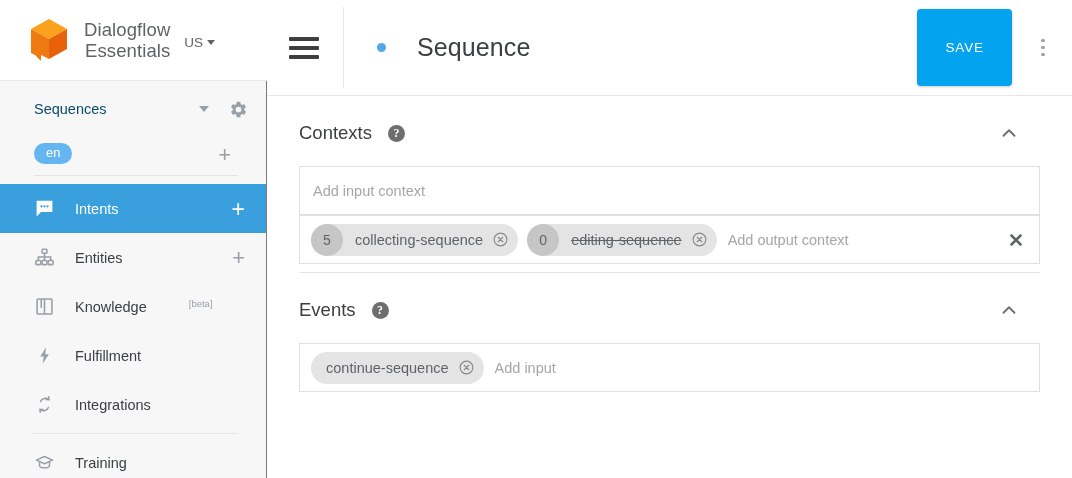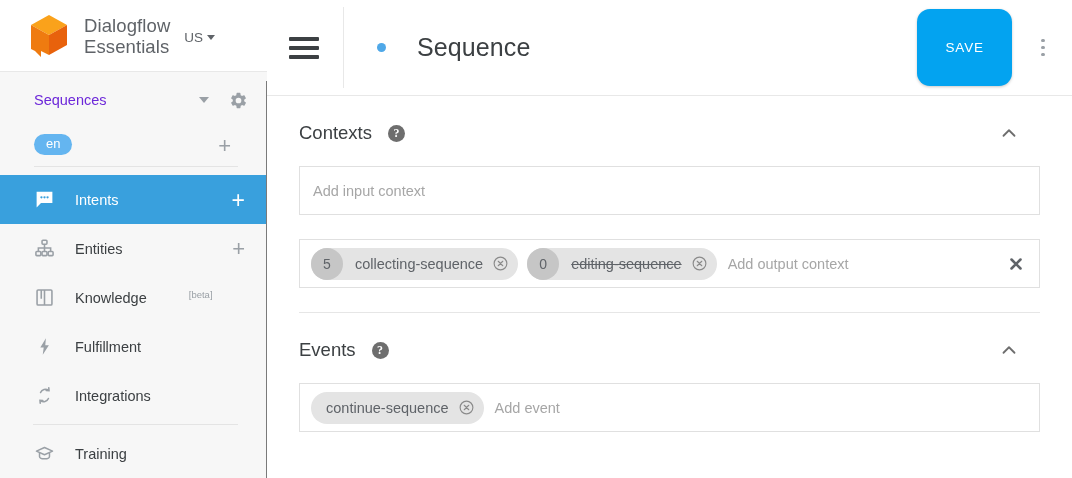--- a/index.html
+++ b/index.html
@@ -12,26 +12,27 @@
   .app { position: relative; width: 1072px; height: 478px; display: flex; }
 
   
   .sidebar {
     width: 267px; height: 478px;
     background: #f7f7f7;
     position: relative;
     flex: none;
   }
   .brand {
-    height: 72px;
+    height: 81px;
     background: #fff;
     display: flex;
     align-items: center;
     padding-left: 27px;
     border-bottom: 1px solid #e8e8e8;
+    text-align: right;
   }
   .logo-cube { width: 44px; height: 46px; flex: none; position: relative; }
   .brand-text {
     margin-left: 13px;
     font-size: 18.5px;
     line-height: 21px;
     color: #5f6368;
     letter-spacing: .1px;
   }
   .brand-region {
@@ -47,21 +48,21 @@
     border-top: 5.5px solid #5f6368;
   }
 
   .agent-row {
     height: 38px;
     display: flex; align-items: center;
     padding: 0 19px 0 34px;
     margin-top: 9px;
   }
   .agent-name {
-    font-size: 14.5px; color: #6d28d9; flex: 1;
+    font-size: 14.5px; color: #0c4a6e; flex: 1;
   }
   .caret-grey {
     width: 0; height: 0;
     border-left: 5px solid transparent;
     border-right: 5px solid transparent;
     border-top: 6px solid #9aa0a6;
     margin-right: 20px;
     cursor: pointer;
   }
   .gear-icon { width: 19px; height: 19px; cursor: pointer; }
@@ -160,21 +161,21 @@
     font-size: 25px; color: #3c4043; font-weight: 400;
     letter-spacing: .1px;
   }
   .topbar-spacer { flex: 1; }
   .save-btn {
     background: #03a3f0; color: #fff;
     border: none;
     font-size: 13.5px;
     letter-spacing: .9px;
     padding: 31px 28px;
-    border-radius: 13px;
+    border-radius: 4px;
     box-shadow: 0 1px 3px rgba(0,0,0,.22);
     cursor: pointer;
     font-family: "Liberation Sans", sans-serif;
   }
   .kebab {
     width: 30px; margin: 0 14px 0 16px;
     display: flex; flex-direction: column; align-items: center; gap: 3.5px;
     cursor: pointer;
   }
   .kebab i { width: 3.5px; height: 3.5px; border-radius: 50%; background: #9aa0a6; display: block; }
@@ -198,21 +199,20 @@
   }
   .head-spacer { flex: 1; }
   .chevron-up { width: 22px; height: 22px; cursor: pointer; }
 
   .field-box {
     border: 1px solid #e0e0e0;
     background: #fff;
     height: 49px;
     display: flex; align-items: center;
     padding: 0 14px 0 11px;
-    margin-bottom: 24px;
   }
   .placeholder { color: #a6a6a6; font-size: 14.5px; padding-left: 2px; }
 
   .chip {
     display: inline-flex; align-items: center;
     background: #e4e4e4;
     border-radius: 16px;
     height: 32px;
     margin-right: 9px;
     padding-right: 9px;
@@ -447,19 +447,19 @@
         <div class="field-box">
           <span class="chip no-badge">
             <span class="chip-label">continue-sequence</span>
             <span class="chip-x">
               <svg viewBox="0 0 24 24" width="17" height="17" fill="none" stroke="#8a8a8a" stroke-width="1.6" stroke-linecap="round">
                 <circle cx="12" cy="12" r="9"></circle>
                   <path d="M8.8 8.8l6.4 6.4M15.2 8.8l-6.4 6.4"></path>
               </svg>
             </span>
           </span>
-          <span class="placeholder">Add event</span>
+          <span class="placeholder">Add input</span>
         </div>
       </div>
 
     </div>
   </section>
 </div>
 
 </body></html>

